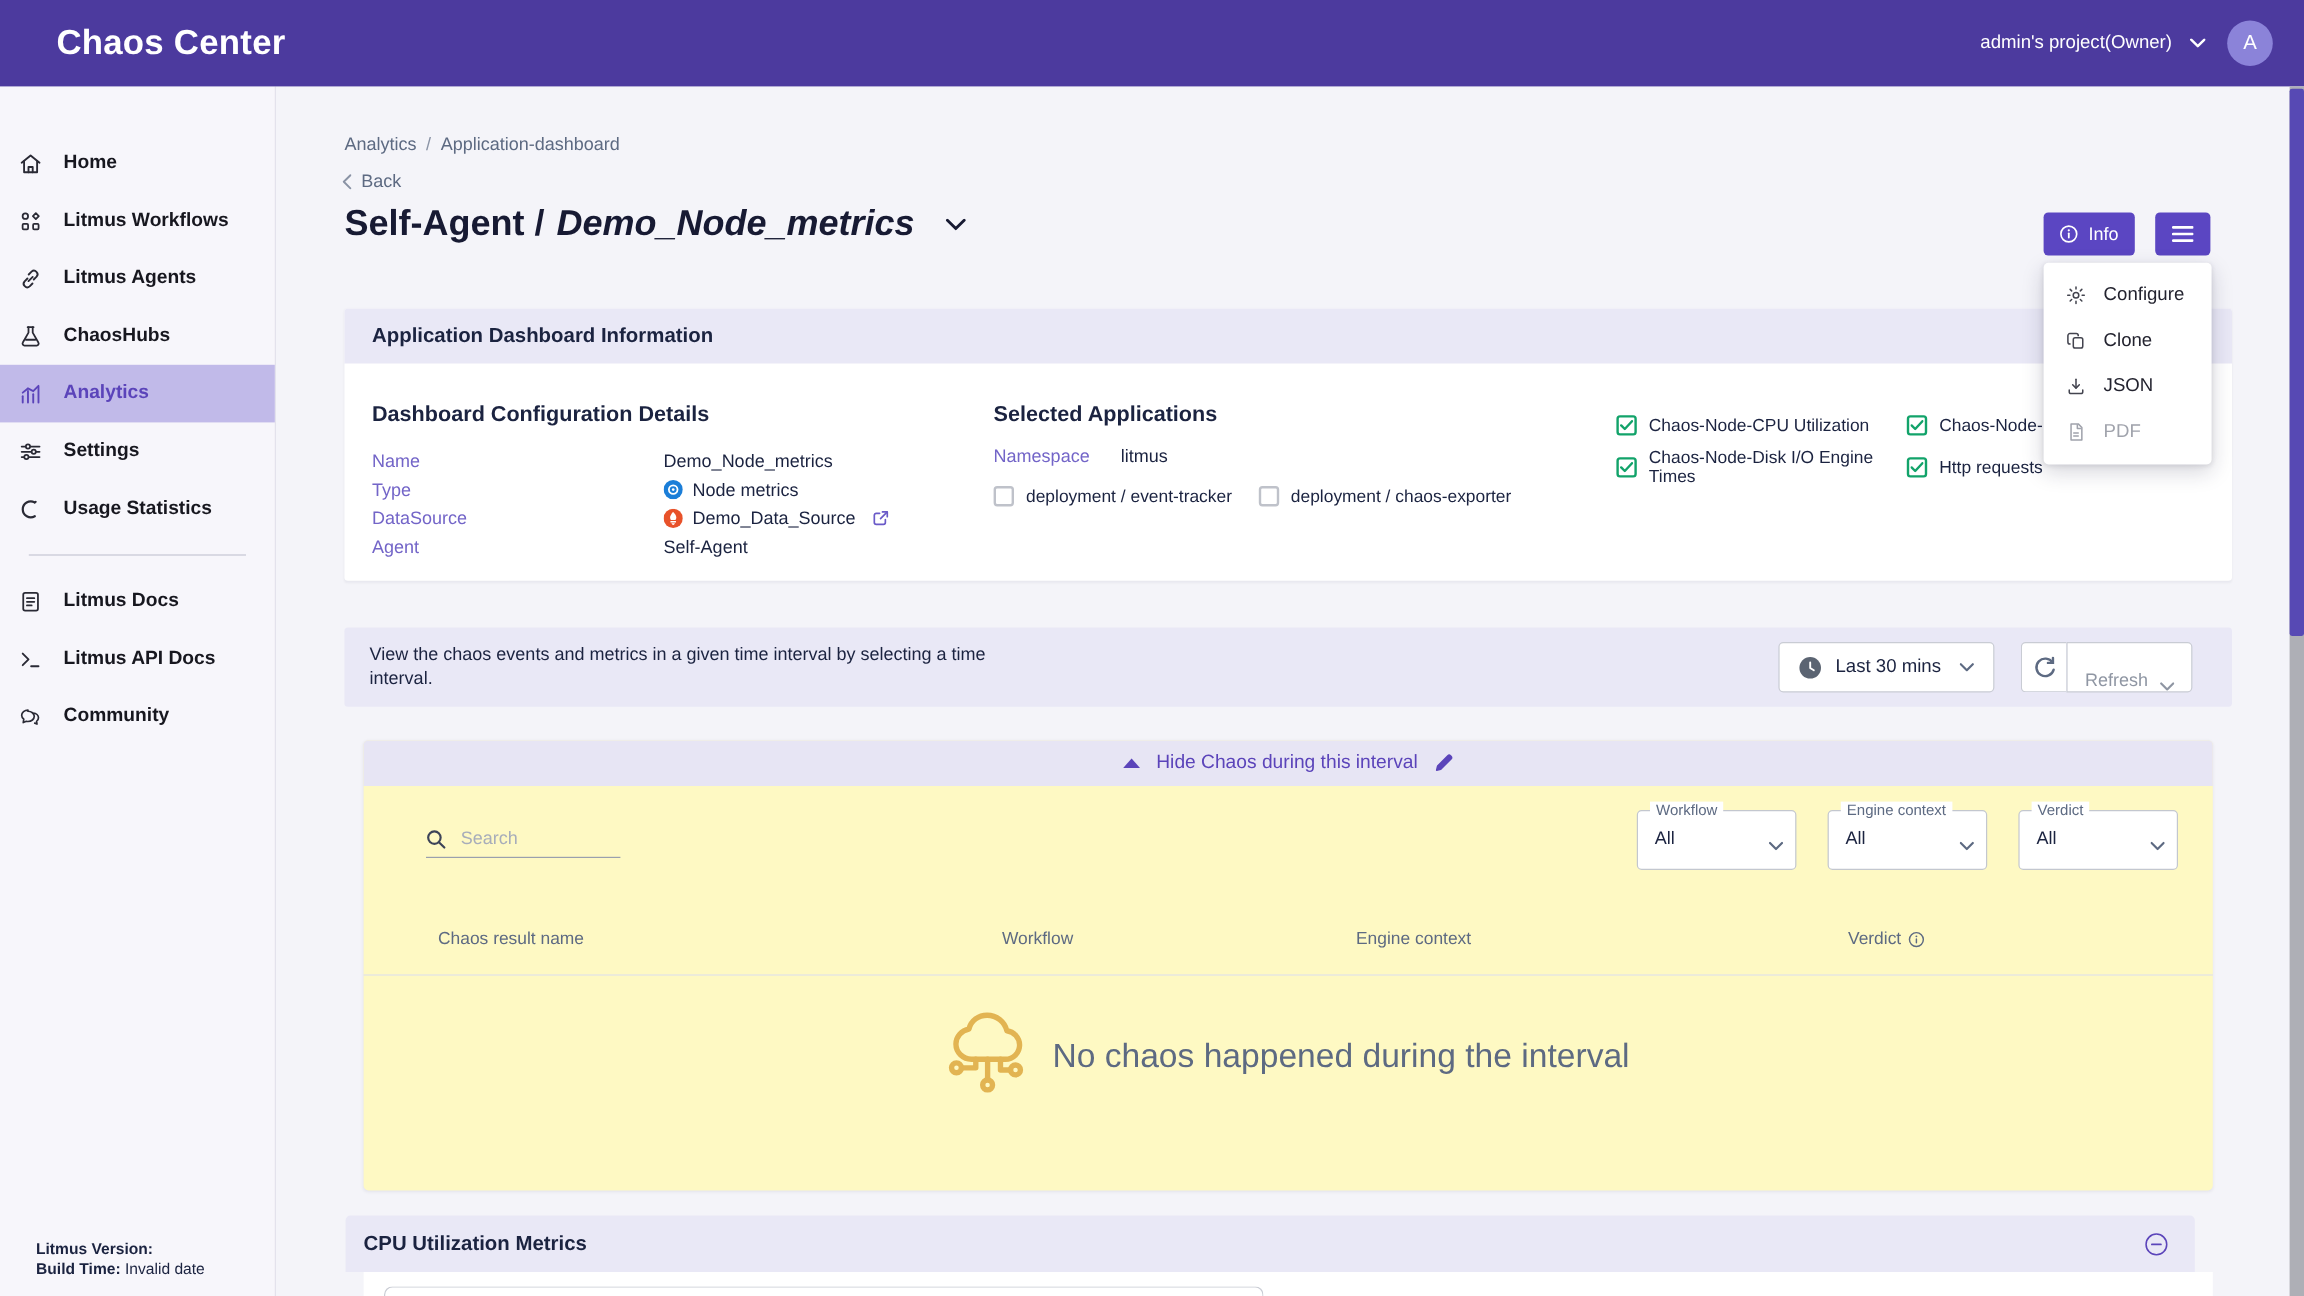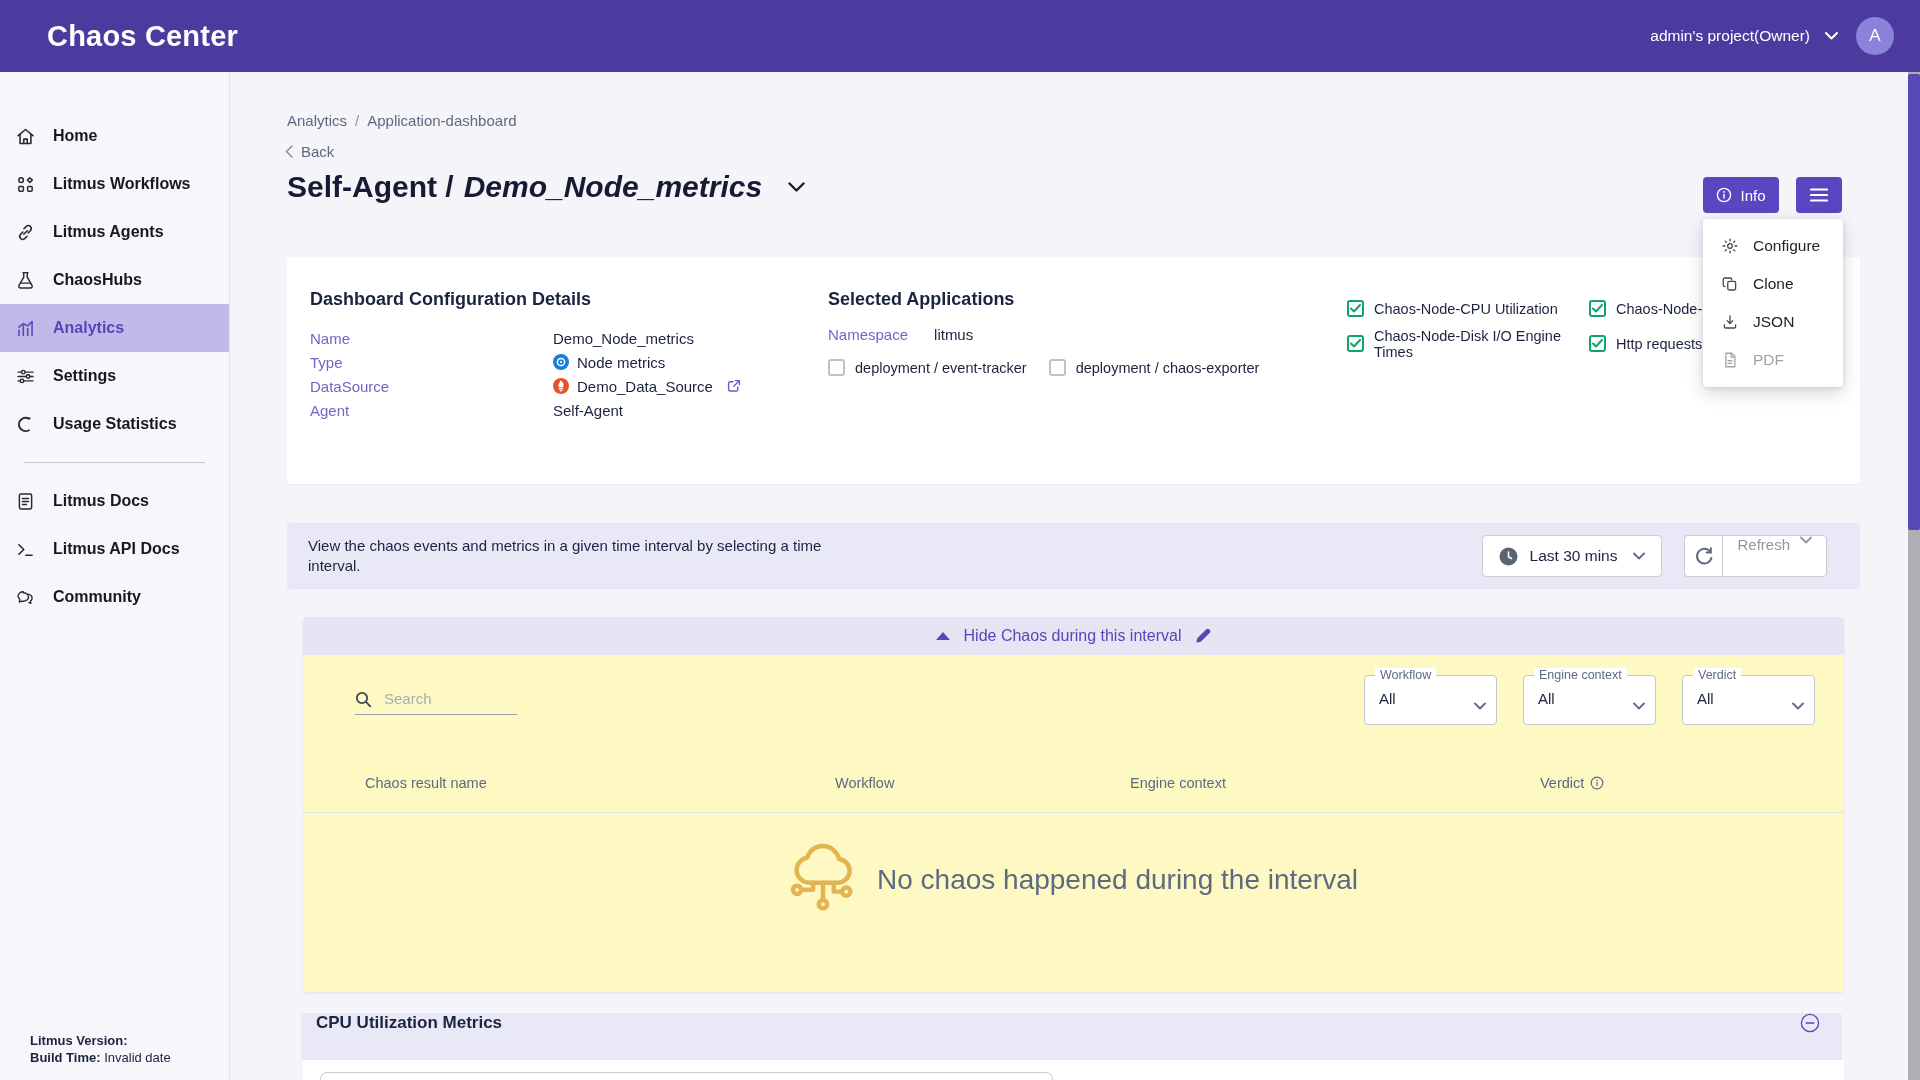--- a/index.html
+++ b/index.html
@@ -75,21 +75,21 @@
   .ds-ico { width:16px; height:16px; display:flex; }
   .ext-ico { width:14px; height:14px; display:flex; margin-left:6px; cursor:pointer; }
 
   
   .time-panel { position:absolute; left:57px; top:451px; width:1573px; height:66px; background:#e9e8f6; border-radius:3px; display:flex; align-items:center; padding:0 33px 0 21px; }
   .time-desc { width:560px; font-size:15px; line-height:20px; color:#1b2340; }
   .time-controls { margin-left:auto; display:flex; align-items:center; }
   .range-btn { height:42px; background:#fff; border:1px solid #c9ccd4; border-radius:4px; display:flex; align-items:center; gap:12px; padding:0 16px; font-size:15.5px; color:#1b2340; cursor:pointer; }
   .refresh-group { display:flex; margin-left:22px; }
   .refresh-icon-btn { width:38px; height:42px; background:#fff; border:1px solid #c9ccd4; border-right:none; border-radius:4px 0 0 4px; display:flex; align-items:center; justify-content:center; cursor:pointer; }
-  .refresh-btn { height:42px; background:#fff; border:1px solid #c9ccd4; border-radius:0 4px 4px 0; display:flex; align-items:flex-start; gap:10px; padding:0 14px; font-size:15px; color:#8f96a3; cursor:pointer; }
+  .refresh-btn { height:42px; background:#fff; border:1px solid #c9ccd4; border-radius:0 4px 4px 0; display:flex; align-items:flex-end; gap:10px; padding:0 14px; font-size:15px; color:#8f96a3; cursor:pointer; }
 
   
   .chaos-card { position:absolute; left:73px; top:545px; width:1541px; height:375px; background:#fef9c3; border-radius:4px; box-shadow:0 1px 3px rgba(20,20,50,.07); }
   .hide-bar { height:38px; background:#e7e5f4; border-radius:4px 4px 0 0; display:flex; align-items:center; justify-content:center; gap:14px; cursor:pointer; }
   .tri-up { width:0; height:0; border-left:7px solid transparent; border-right:7px solid transparent; border-bottom:8px solid #5b44ba; }
   .hide-label { font-size:16px; color:#5b44ba; }
   .search-wrap { position:absolute; left:52px; top:72px; display:flex; align-items:flex-end; gap:10px; border-bottom:1px solid #9aa0ad; padding-bottom:6px; width:162px; }
   .search-wrap input { border:none; outline:none; font-size:15px; font-family:inherit; color:#1b2340; width:120px; background:transparent; }
   .search-wrap input::placeholder { color:#a7adba; }
   .filters { position:absolute; right:29px; top:58px; display:flex; gap:26px; }
@@ -100,21 +100,21 @@
 
   .thead-row { position:absolute; left:0; top:158px; width:100%; height:24px; font-size:14.5px; color:#5d6a82; }
   .th { position:absolute; display:flex; align-items:center; gap:6px; }
   .th-1 { left:62px; } .th-2 { left:532px; } .th-3 { left:827px; } .th-4 { left:1237px; }
   .thead-divider { position:absolute; left:0; top:195px; width:100%; height:1px; background:#dfe1e8; }
 
   .empty-state { position:absolute; left:0; top:222px; width:100%; display:flex; align-items:center; justify-content:center; gap:20px; }
   .empty-msg { font-size:28px; color:#5d6a82; }
 
   
-  .cpu-head { position:absolute; left:71px; top:941px; width:1541px; height:47px; background:#e9e8f6; border-radius:4px 4px 0 0; display:flex; }
+  .cpu-head { position:absolute; left:58px; top:941px; width:1541px; height:47px; background:#e9e8f6; border-radius:4px 4px 0 0; display:flex; align-items:center; }
   .cpu-head h2 { margin:0 0 0 15px; font-size:17px; font-weight:700; color:#1b2340; }
   .cpu-collapse { margin-left:auto; margin-right:22px; display:flex; cursor:pointer; }
   .cpu-body { position:absolute; left:73px; top:988px; width:1541px; height:20px; background:#fff; }
   .partial-box { position:absolute; left:17px; top:12px; width:733px; height:10px; border:1px solid #c9ccd4; border-bottom:none; border-radius:7px 7px 0 0; }
 
   
   .scroll-track { position:absolute; left:1908px; top:72px; width:12px; height:1008px; background:#aeafb6; z-index:40; }
   .scroll-thumb { position:absolute; left:0; top:2px; width:12px; height:456px; background:#5749b4; border-radius:2px; }
 </style>
 </head>
@@ -330,20 +330,23 @@
               <path d="M6.5 3h8l4 4v14h-12z"></path>
               <path d="M13.5 3.5V8h4"></path>
               <path d="M9.5 13h5M9.5 16.5h5" stroke-linecap="round"></path>
             </svg>
           </span>
         <span>PDF</span>
       </div>
     </div>
 
     <section class="panel1">
+      <div class="panel-head-bar">
+        <h2>Application Dashboard Information</h2>
+      </div>
       <div class="panel1-body">
 
         <div class="info-col col-config">
           <h3>Dashboard Configuration Details</h3>
           <div class="cfg-row">
             <span class="cfg-label">Name</span>
             <span class="cfg-value">Demo_Node_metrics</span>
           </div>
           <div class="cfg-row">
             <span class="cfg-label">Type</span>

